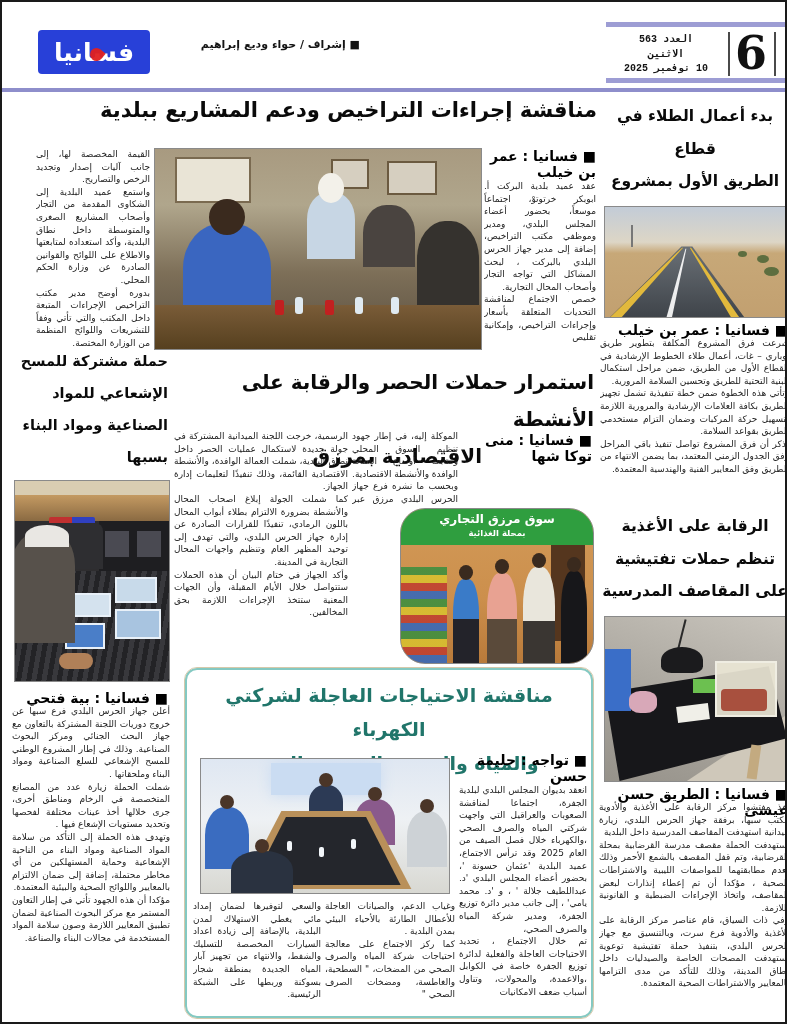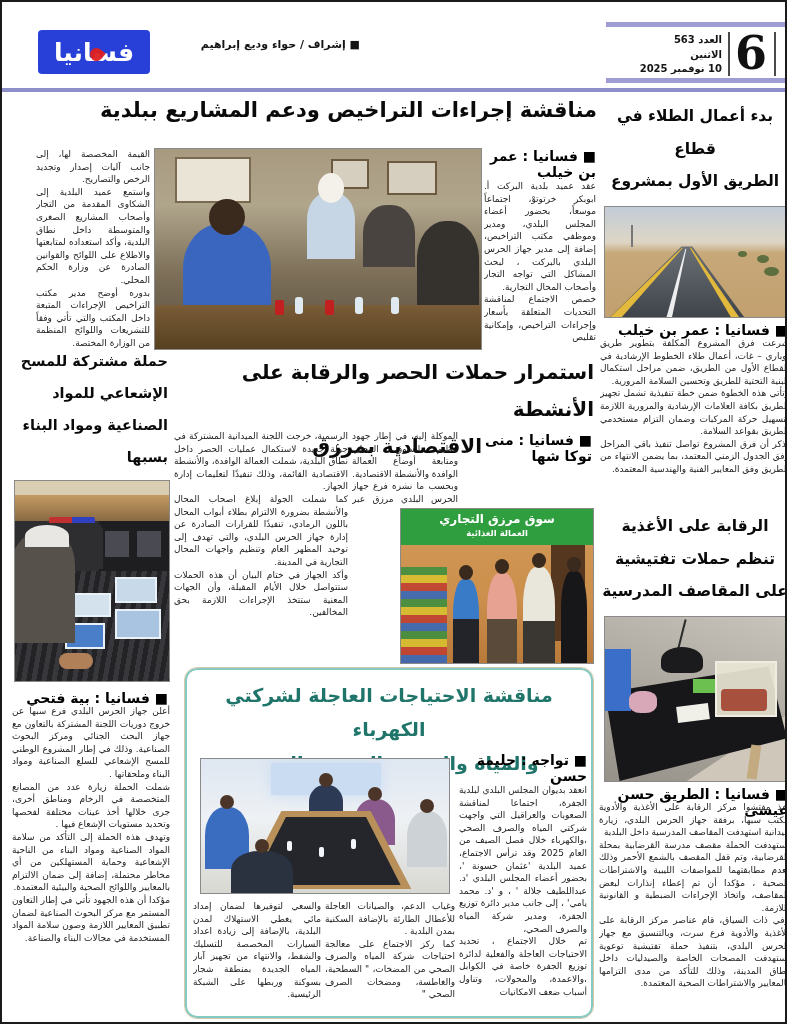--- a/index.html
+++ b/index.html
@@ -21,21 +21,21 @@
         display:flex;align-items:center;justify-content:center;}
   #logo .logo-txt{color:#fff;font-size:25px;font-weight:bold;letter-spacing:1px;}
   #logo .logo-star{position:absolute;width:13px;height:13px;background:#e02020;border-radius:50% 0 50% 50%;
         transform:rotate(40deg);left:52px;top:18px;opacity:.95;}
   #supervision{left:198px;top:36px;width:160px;font-size:11px;font-weight:bold;text-align:right;}
   #section-title{left:318px;top:44px;width:184px;font-size:30px;font-weight:bold;text-align:center;}
   .hdr-bar{background:#9d9dd4;height:5px;}
   #hdr-bar-top{left:604px;top:20px;width:181px;}
   #hdr-bar-bottom{left:604px;top:76px;width:181px;}
   #issue-block{left:608px;top:31px;width:112px;font-size:10px;font-weight:bold;text-align:left;line-height:1.45;}
-  #issue-block div{text-align:right;direction:rtl;}
+  #issue-block div{text-align:center;direction:rtl;font-family:Liberation Mono, monospace;}
   .vline{width:2px;height:44px;background:#4a4a4a;top:30px;}
   #vline1{left:726px;} #vline2{left:772px;}
   #page-num{left:728px;top:24px;width:42px;font-family:"DejaVu Serif","Liberation Serif",serif;
             font-size:46px;font-weight:bold;text-align:center;color:#111;}
   #main-rule{left:0;top:86px;width:787px;height:4px;background:#8e8ecb;}
 
   
   #a1-hl{left:90px;top:96px;width:505px;height:38px;font-size:21px;text-align:center;white-space:nowrap;overflow:hidden;}
   #a1-colR{left:482px;top:146px;width:112px;height:206px;overflow:hidden;}
   #a1-colL{left:34px;top:146px;width:114px;height:210px;overflow:hidden;}
@@ -84,29 +84,29 @@
   #p3-pot{position:absolute;left:56px;top:30px;width:42px;height:26px;background:#1b1b1d;border-radius:50% 50% 25% 25%;}
   #p3-cord{position:absolute;left:76px;top:2px;width:2px;height:30px;background:#2a2a2a;transform:rotate(14deg);}
   #p3-bluebox{position:absolute;left:0;top:32px;width:26px;height:62px;background:#3a6ec8;}
   #p3-pink{position:absolute;left:24px;top:74px;width:28px;height:22px;background:#d8a8b8;border-radius:40%;}
   #p3-paper{position:absolute;left:72px;top:88px;width:32px;height:16px;background:#f0efe8;transform:rotate(-7deg);}
   #p3-green{position:absolute;right:72px;top:62px;width:22px;height:14px;background:#6cc050;}
   #a3-byline{left:600px;top:784px;width:186px;text-align:right;}
   #a3-body{left:597px;top:799px;width:190px;height:217px;}
 
   
-  #a4-hl{left:172px;top:352px;width:420px;font-size:20px;line-height:1.85;}
+  #a4-hl{left:172px;top:362px;width:420px;font-size:20px;line-height:1.85;}
   #a4-hl .l1{text-align:right;}
   #a4-hl .l2{margin-right:112px;text-align:right;}
   #a4-byline{left:460px;top:430px;width:130px;text-align:right;}
   #a4-col3{left:460px;top:446px;width:130px;height:58px;}
   #a4-col2{left:350px;top:428px;width:106px;height:78px;}
   #a4-col1{left:172px;top:428px;width:174px;height:238px;}
   #a4-photo{left:398px;top:506px;width:194px;height:156px;
-    background:linear-gradient(180deg,#d29a58 0%,#cc8f4c 58%,#b87a3a 100%);}
+    background:linear-gradient(180deg,#d29a58 0%,#cc8f4c 58%,#b87a3a 100%);border-radius:25px;}
   #p4-banner{position:absolute;top:0;left:0;right:0;height:36px;background:#2f9e3f;color:#fff;
     text-align:center;font-weight:bold;line-height:1.3;padding-top:3px;box-sizing:border-box;}
   #p4-banner .b1{font-size:12px;} #p4-banner .b2{font-size:8.5px;}
   #p4-door{position:absolute;right:8px;top:36px;width:34px;height:96px;background:#55361e;}
   #p4-shelf{position:absolute;left:0;top:58px;width:46px;height:98px;opacity:.9;
     background:repeating-linear-gradient(180deg,#3f8f3f 0 8px,#d8c030 8px 16px,#c04030 16px 24px,#3868b8 24px 32px);}
   .p4-man{position:absolute;border-radius:40% 40% 0 0;}
   .p4-head{position:absolute;width:14px;height:15px;background:#3a2a1e;border-radius:50%;top:-14px;left:50%;transform:translateX(-50%);}
   #p4-m1{left:52px;top:70px;width:26px;height:86px;background:linear-gradient(180deg,#3a7bc8 0 46%,#23232a 46% 100%);}
   #p4-m2{left:86px;top:64px;width:30px;height:92px;background:linear-gradient(180deg,#e8a292 0 50%,#5a4a3a 50% 100%);}
@@ -281,21 +281,21 @@
         <span class="p4-head"></span>
       </div>
     <div class="p4-man" id="p4-m3">
         <span class="p4-head"></span>
       </div>
     <div class="p4-man" id="p4-m4">
         <span class="p4-head"></span>
       </div>
     <div id="p4-banner">
       <div class="b1">سوق مرزق التجاري</div>
-      <div class="b2">العمالة الغذائية</div>
+      <div class="b2">بمحلة الغذائية</div>
     </div>
   </div>
 
   <div class="abs hl pre" id="a5-hl">حملة مشتركة للمسح
 الإشعاعي للمواد
 الصناعية ومواد البناء
 بسبها</div>
 
   <div class="abs photo" id="a5-photo">
     <div id="p5-sky"></div>
@@ -349,18 +349,18 @@
       <div id="p6-rim"></div>
       <div id="p6-top"></div>
       <div class="p6-man" id="p6-m2">
           <span class="p6-head"></span>
         </div>
       <span class="p6-bottle" style="left:86px;bottom:42px;"></span>
       <span class="p6-bottle" style="left:118px;bottom:36px;"></span>
       <span class="p6-bottle" style="left:150px;bottom:44px;"></span>
     </div>
 
-    <div class="body-txt" id="a6-colM">وغياب الدعم، والصيانات العاجلة للأعطال الطارئة بالإضافة السكنية بمدن البلدية .
+    <div class="body-txt" id="a6-colM">وغياب الدعم، والصيانات العاجلة للأعطال الطارئة بالأحياء البيئي بمدن البلدية .
 كما ركز الاجتماع على معالجة احتياجات شركة المياه والصرف الصحي من المضخات، " السطحية، والغاطسة، ومضخات الصرف الصحي "</div>
     <div class="body-txt" id="a6-colL">والسعي لتوفيرها لضمان إمداد مائي يغطي الاستهلاك لمدن البلدية، بالإضافة إلى زيادة اعداد السيارات المخصصة للتسليك والشفط، والانتهاء من تجهيز آبار المياه الجديدة بمنطقة شجار بسوكنة وربطها على الشبكة الرئيسية.</div>
   </div>
 
 </div>
 
 </body></html>

